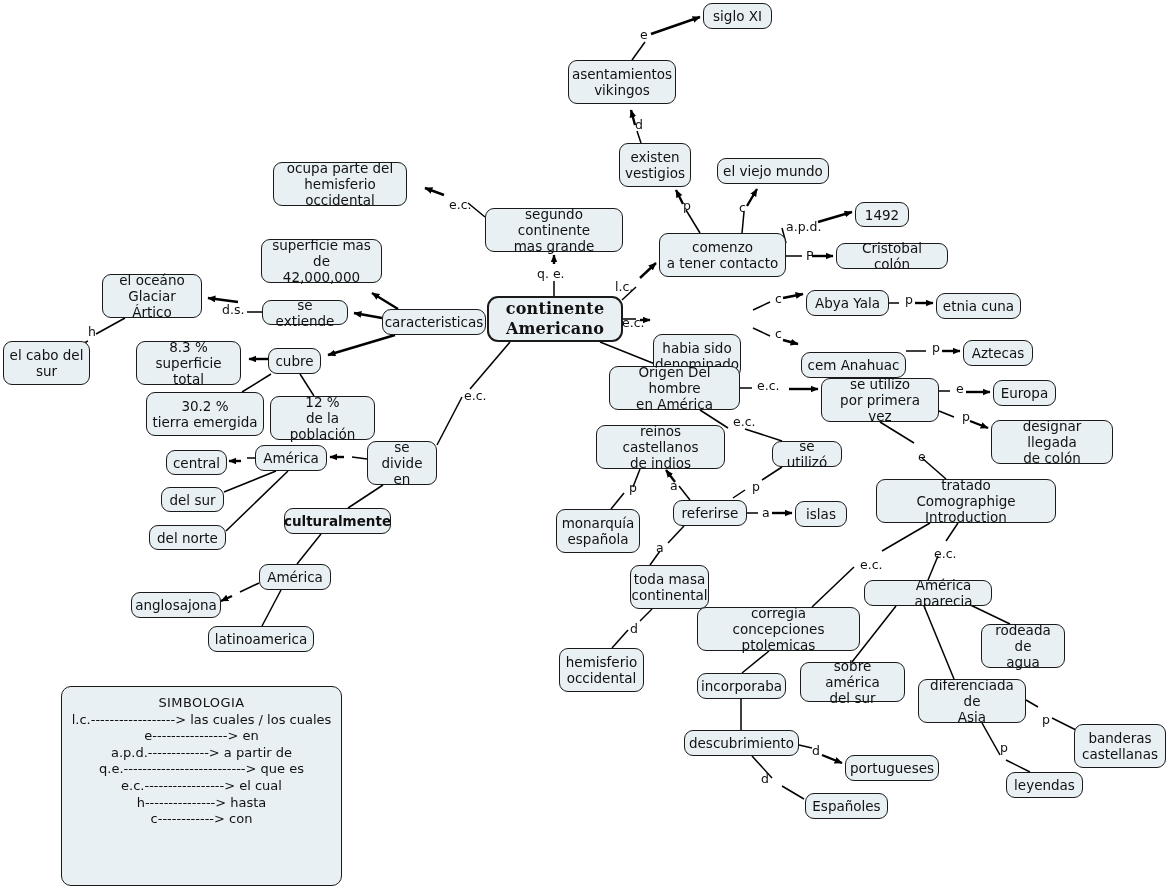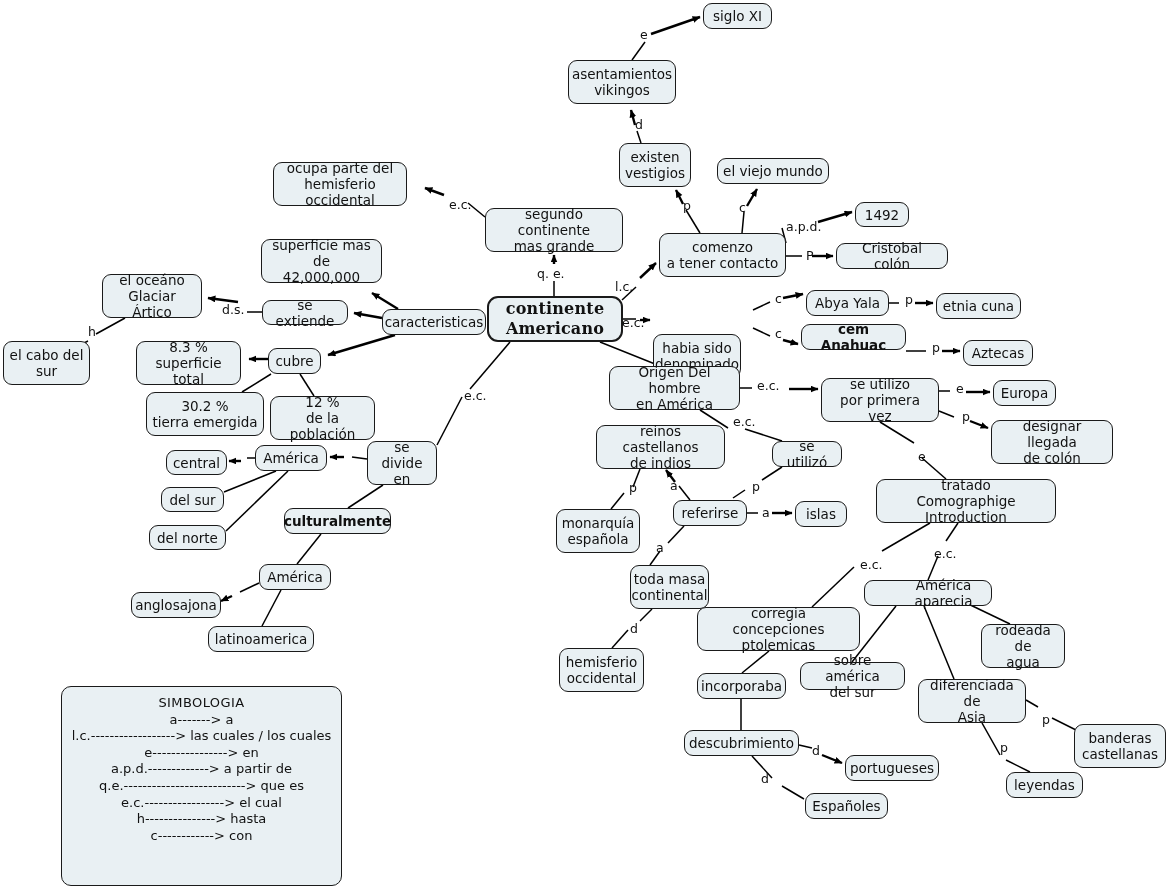--- a/index.html
+++ b/index.html
@@ -212,21 +212,21 @@
       <div class="node" style="left: 161px; top: 487px; width: 63px; height: 25px;">del sur</div>
       <div class="node" style="left: 149px; top: 525px; width: 77px; height: 25px;">del norte</div>
       <div class="node" style="left: 284px; top: 508px; width: 107px; height: 26px; font-weight: bold;">culturalmente</div>
       <div class="node" style="left: 259px; top: 564px; width: 72px; height: 26px;">América</div>
       <div class="node" style="left: 131px; top: 592px; width: 90px; height: 26px;">anglosajona</div>
       <div class="node" style="left: 208px; top: 626px; width: 106px; height: 26px;">latinoamerica</div>
       <div class="node" style="left: 653px; top: 299px; width: 88px; height: 44px; margin-top: 35px;">habia sido
 denominado</div>
       <div class="node" style="left: 806px; top: 290px; width: 83px; height: 26px;">Abya Yala</div>
       <div class="node" style="left: 936px; top: 293px; width: 85px; height: 26px;">etnia cuna</div>
-      <div class="node" style="left: 801px; top: 324px; width: 105px; height: 26px; font-weight: bold;">cem Anahuac</div>
+      <div class="node" style="left: 801px; top: 352px; width: 105px; height: 26px;">cem Anahuac</div>
       <div class="node" style="left: 963px; top: 340px; width: 70px; height: 26px;">Aztecas</div>
       <div class="node" style="left: 609px; top: 366px; width: 131px; height: 44px;">Origen Del hombre
 en América</div>
       <div class="node" style="left: 821px; top: 378px; width: 118px; height: 44px;">se utilizo
 por primera vez</div>
       <div class="node" style="left: 993px; top: 380px; width: 63px; height: 26px;">Europa</div>
       <div class="node" style="left: 991px; top: 420px; width: 122px; height: 44px;">designar llegada
 de colón</div>
       <div class="node" style="left: 596px; top: 425px; width: 129px; height: 44px;">reinos castellanos
 de indios</div>
@@ -239,21 +239,21 @@
       <div class="node" style="left: 795px; top: 501px; width: 52px; height: 26px;">islas</div>
       <div class="node" style="left: 630px; top: 565px; width: 79px; height: 44px;">toda masa
 continental</div>
       <div class="node" style="left: 559px; top: 648px; width: 85px; height: 44px;">hemisferio
 occidental</div>
       <div class="node" style="left: 864px; top: 580px; width: 128px; height: 26px; padding-left: 36px;">América aparecia</div>
       <div class="node" style="left: 697px; top: 607px; width: 163px; height: 44px;">corregia
 concepciones ptolemicas</div>
       <div class="node" style="left: 981px; top: 624px; width: 84px; height: 44px;">rodeada de
 agua</div>
-      <div class="node" style="left: 800px; top: 662px; width: 105px; height: 28px;">sobre américa
+      <div class="node" style="left: 800px; top: 662px; width: 105px; height: 40px;">sobre américa
 del sur</div>
       <div class="node" style="left: 918px; top: 679px; width: 108px; height: 44px;">diferenciada de
 Asia</div>
       <div class="node" style="left: 697px; top: 673px; width: 89px; height: 26px;">incorporaba</div>
       <div class="node" style="left: 684px; top: 730px; width: 115px; height: 26px;">descubrimiento</div>
       <div class="node" style="left: 845px; top: 755px; width: 94px; height: 26px;">portugueses</div>
       <div class="node" style="left: 805px; top: 793px; width: 83px; height: 26px;">Españoles</div>
       <div class="node" style="left: 1074px; top: 724px; width: 92px; height: 44px;">banderas
 castellanas</div>
       <div class="node" style="left: 1006px; top: 772px; width: 77px; height: 26px;">leyendas</div>
@@ -291,21 +291,20 @@
       <div class="elabel" style="left: 934px; top: 547px;">e.c.</div>
       <div class="elabel" style="left: 812px; top: 744px;">d</div>
       <div class="elabel" style="left: 761px; top: 772px;">d</div>
       <div class="elabel" style="left: 1042px; top: 713px;">p</div>
       <div class="elabel" style="left: 1000px; top: 741px;">p</div>
     </div>
 
   <div id="legend">
     <div class="lg-title">SIMBOLOGIA</div>
     <div id="legend-rows">
-        <div class="lg-row">a-------&gt; a</div>
         <div class="lg-row">l.c.------------------&gt; las cuales / los cuales</div>
         <div class="lg-row">e----------------&gt; en</div>
         <div class="lg-row">a.p.d.-------------&gt; a partir de</div>
         <div class="lg-row">q.e.--------------------------&gt; que es</div>
         <div class="lg-row">e.c.-----------------&gt; el cual</div>
         <div class="lg-row">h---------------&gt; hasta</div>
         <div class="lg-row">c------------&gt; con</div>
       </div>
   </div>
 

